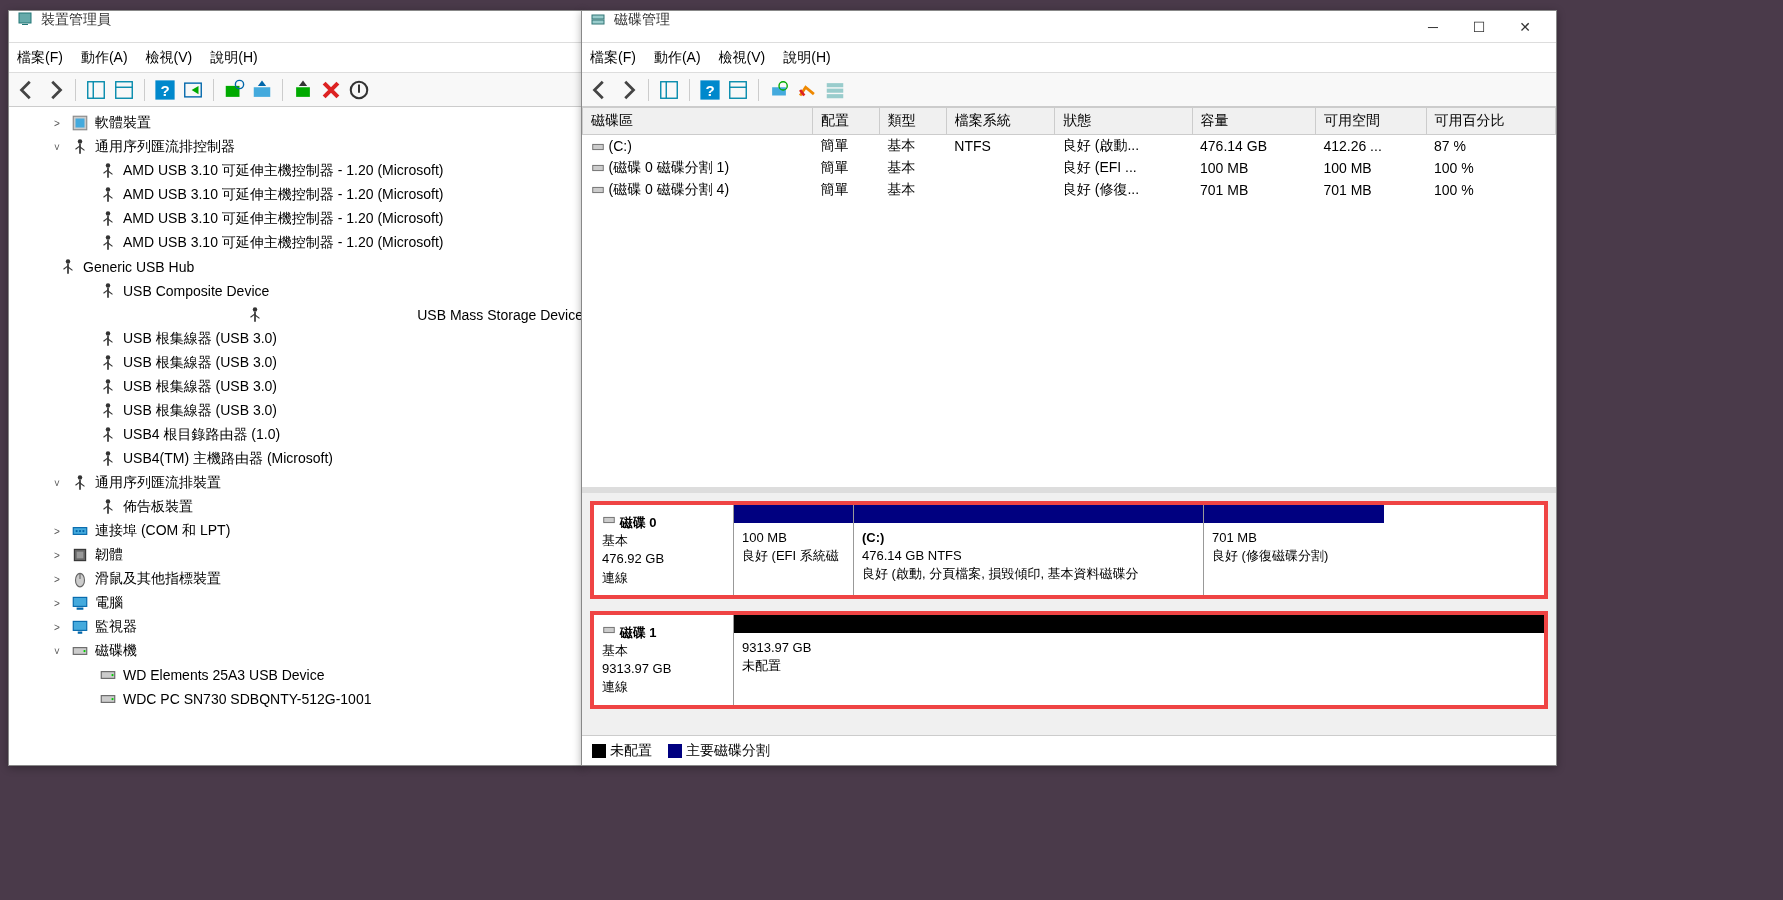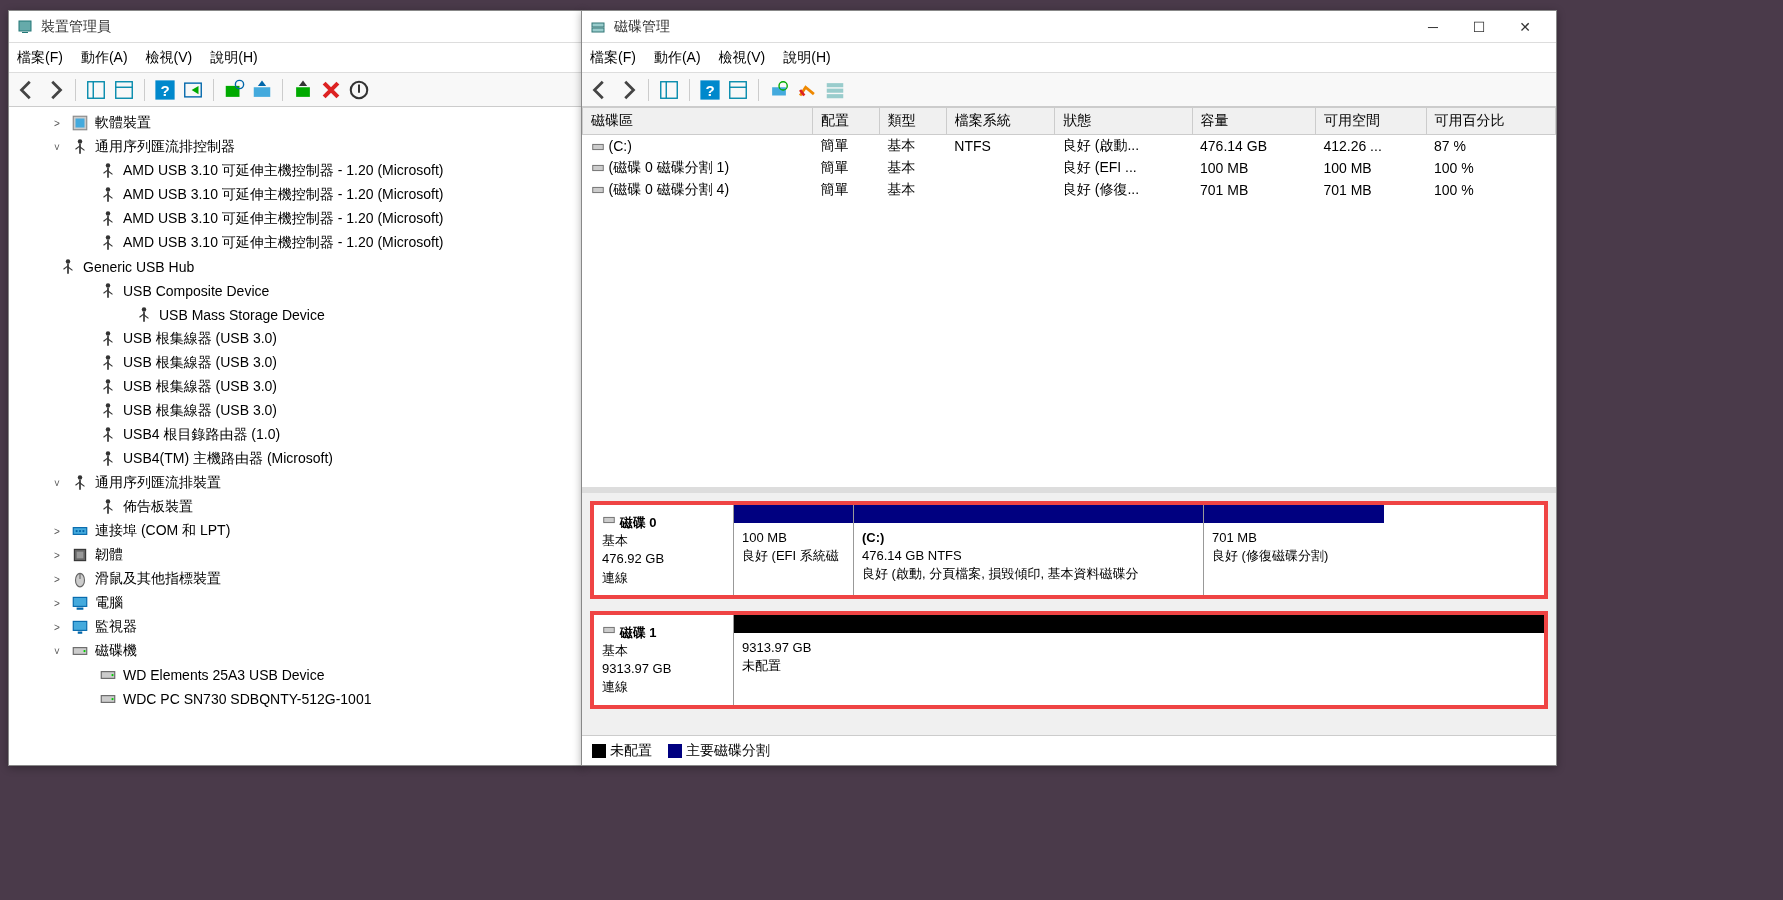--- a/index.html
+++ b/index.html
@@ -18,21 +18,20 @@
   border: 1px solid #888;
   box-shadow: 0 2px 8px rgba(0,0,0,0.3);
   display: flex;
   flex-direction: column;
 }
 .titlebar {
   height: 32px;
   background: #fff;
   border-bottom: 1px solid #ddd;
   display: flex;
-  align-items: center;
   padding: 0 8px;
   color: #333;
 }
 .titlebar .icon-small {
   width: 16px; height: 16px;
   margin-right: 8px;
   display: inline-flex;
 }
 .titlebar-title { flex: 1; font-size: 14px; }
 .win-controls { display: flex; gap: 0; }
@@ -325,21 +324,21 @@
           <span class="tree-icon">
             <svg viewBox="0 0 16 16">
               <circle cx="8" cy="3" r="2" fill="#333"></circle>
               <line x1="8" y1="5" x2="8" y2="14" stroke="#333" stroke-width="1.5"></line>
               <line x1="8" y1="7" x2="4" y2="10" stroke="#333"></line>
               <line x1="8" y1="8" x2="12" y2="11" stroke="#333"></line>
             </svg>
           </span>
           <span>USB Composite Device</span>
         </div>
-        <div class="tree-row" style="padding-left: 104px;">
+        <div class="tree-row" style="padding-left: 68px; justify-content: space-between;">
           <span class="expander"></span>
           <span class="tree-icon">
             <svg viewBox="0 0 16 16">
               <circle cx="8" cy="3" r="2" fill="#333"></circle>
               <line x1="8" y1="5" x2="8" y2="14" stroke="#333" stroke-width="1.5"></line>
               <line x1="8" y1="7" x2="4" y2="10" stroke="#333"></line>
               <line x1="8" y1="8" x2="12" y2="11" stroke="#333"></line>
             </svg>
           </span>
           <span>USB Mass Storage Device</span>

